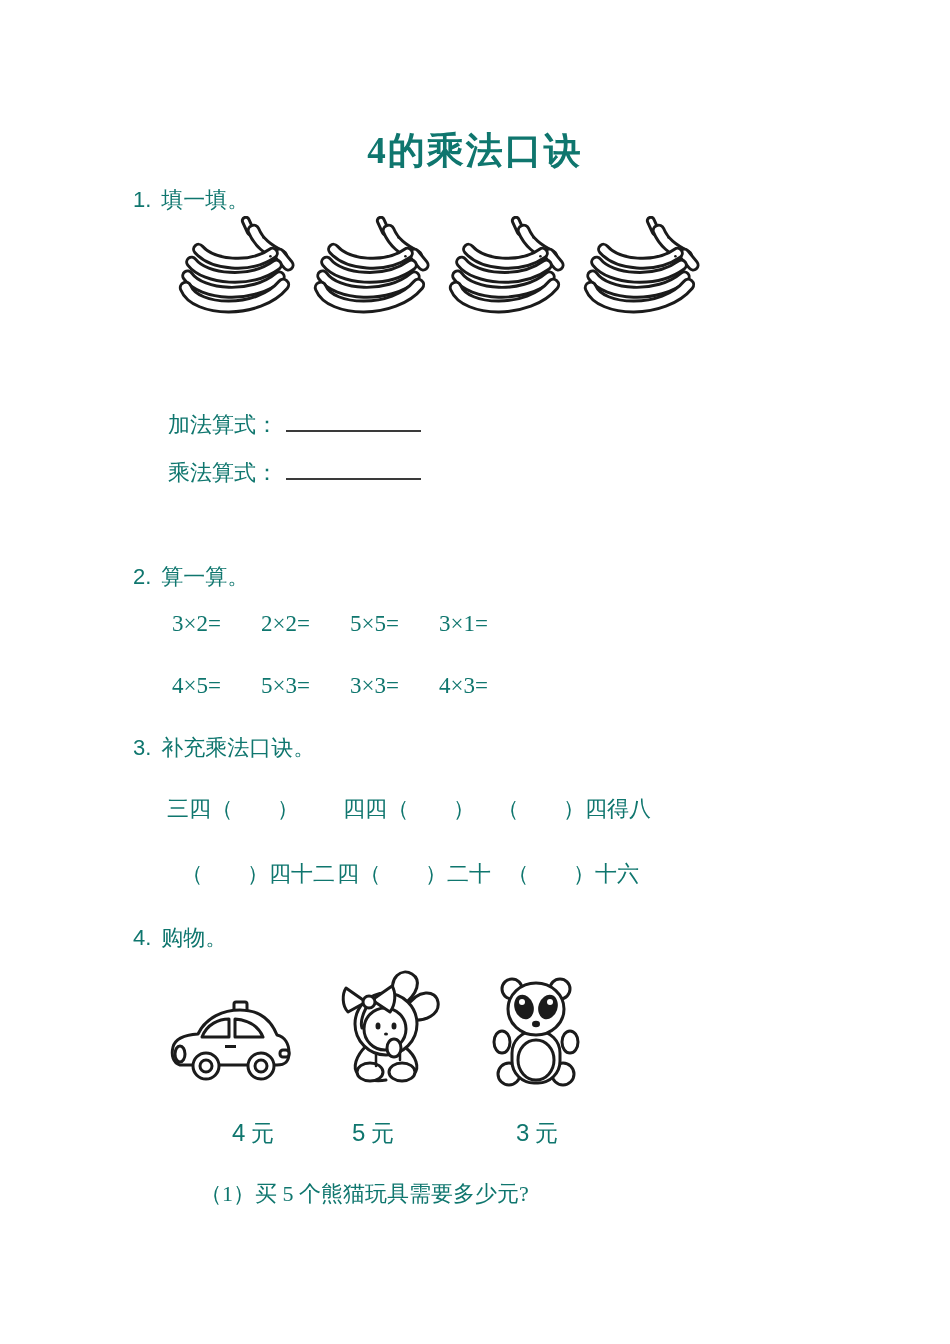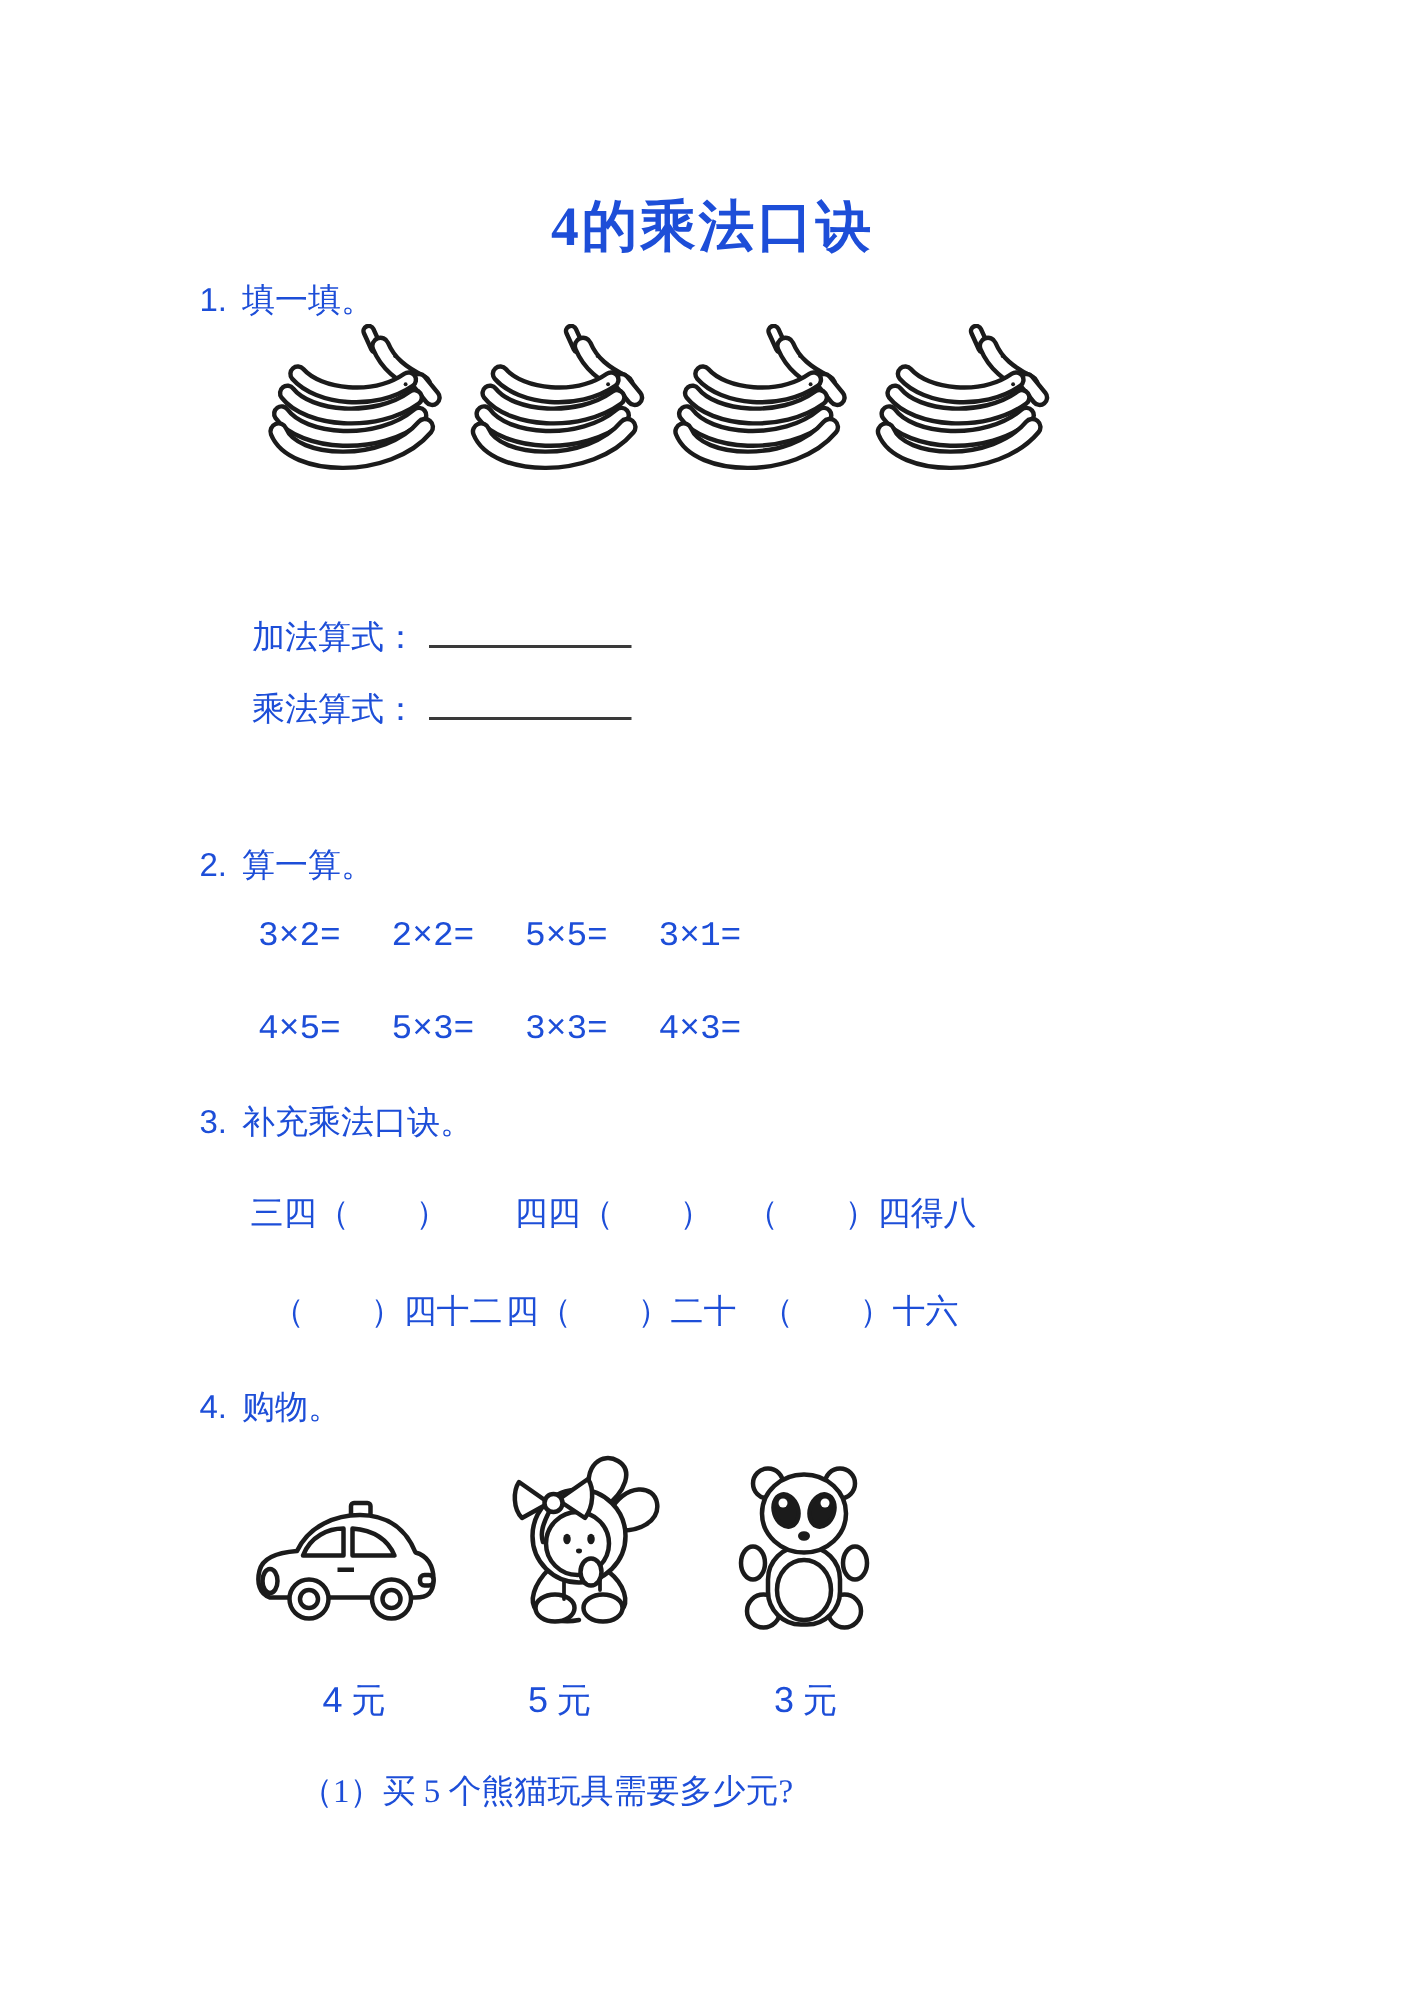--- a/index.html
+++ b/index.html
@@ -1,33 +1,33 @@
 <!DOCTYPE html>
 <html><head>
 <meta charset="utf-8">
 <style>
   html,body{margin:0;padding:0;background:#ffffff;}
   .page{position:relative;width:950px;height:1344px;background:#fff;overflow:hidden;
-        color:#1d4ed8;}
+        color:#0f766e;}
   .cjk{font-family:"Liberation Serif","DejaVu Serif",serif;}
   .num{font-family:"Liberation Sans","DejaVu Sans",sans-serif;}
   .title{position:absolute;top:126px;left:0;width:100%;text-align:center;
          font-size:37px;font-weight:bold;letter-spacing:2px;margin:0;
          font-family:"Liberation Serif","DejaVu Serif",serif;}
   .qheader{position:absolute;left:133px;font-size:22px;}
   .qheader .num{margin-right:10px;font-size:22px;}
   .abs{position:absolute;font-size:22px;}
   .banana-row{position:absolute;left:168px;top:216px;display:flex;gap:7px;}
   .banana-row svg{width:128px;height:102px;}
   .blank-row{position:absolute;left:168px;font-size:22px;white-space:nowrap;}
   .uline{display:inline-block;border-bottom:2px solid #3a3a3a;height:20px;
          margin-left:8px;vertical-align:baseline;}
   .expr-row{position:absolute;left:172px;white-space:nowrap;}
   .expr{display:inline-block;width:89px;font-size:23px;
-        font-family:Liberation Mono, monospace;}
+        font-family:Liberation Serif, serif;}
   .price{position:absolute;top:1118px;font-size:23px;white-space:nowrap;}
   .price .num{font-size:24px;}
   .toy{position:absolute;}
   svg{display:block;}
 </style>
 </head>
 <body>
 
 <div class="page">
 
@@ -210,21 +210,21 @@
         <ellipse cx="48" cy="33" rx="28" ry="26"></ellipse>
         <ellipse cx="36" cy="31" rx="8" ry="11" fill="#1b1b1b" transform="rotate(-18 36 31)"></ellipse>
         <ellipse cx="60" cy="31" rx="8" ry="11" fill="#1b1b1b" transform="rotate(18 60 31)"></ellipse>
         <circle cx="34" cy="26" r="3" fill="#fff" stroke="none"></circle>
         <circle cx="62" cy="26" r="3" fill="#fff" stroke="none"></circle>
         <ellipse cx="48" cy="48" rx="4" ry="3.2" fill="#1b1b1b" stroke="none"></ellipse>
       </g>
     </svg>
   </div>
 
-  <div class="price" style="left:215px">
+  <div class="price" style="left:232px">
     <span class="num">4</span> <span class="cjk">元</span>
   </div>
   <div class="price" style="left:352px">
     <span class="num">5</span> <span class="cjk">元</span>
   </div>
   <div class="price" style="left:516px">
     <span class="num">3</span> <span class="cjk">元</span>
   </div>
 
   <div class="abs cjk" style="left:200px;top:1179px">（1）买 5 个熊猫玩具需要多少元?</div>

